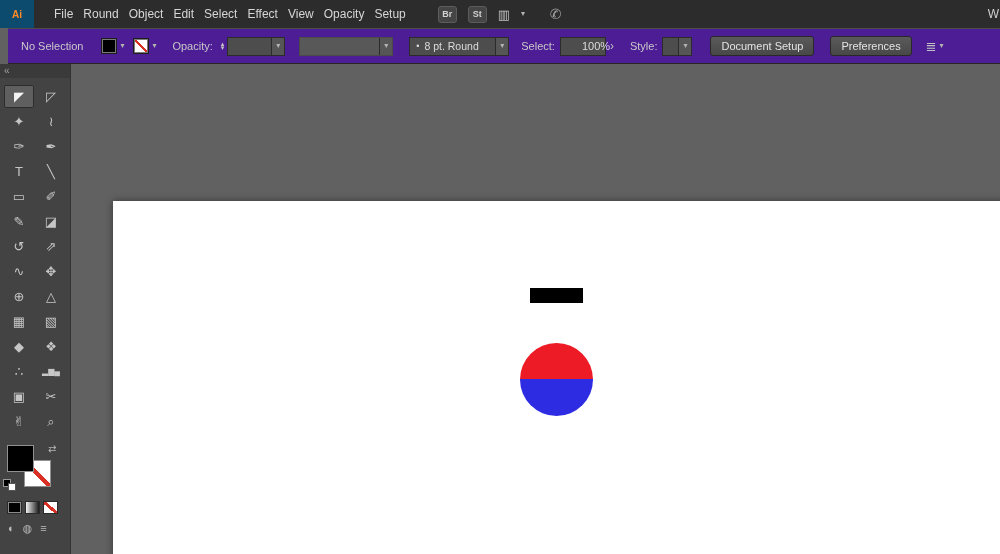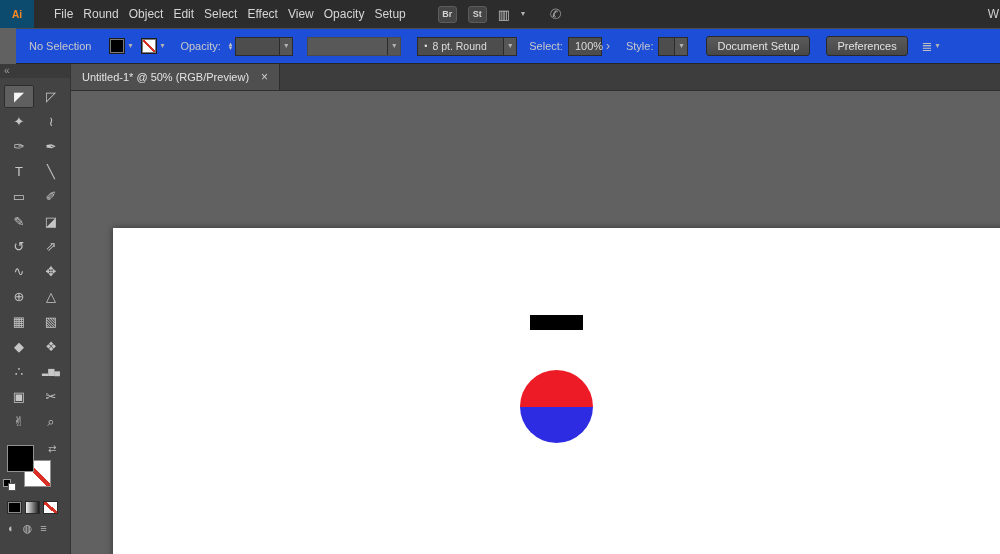--- a/index.html
+++ b/index.html
@@ -13,34 +13,34 @@
   .menus { display:flex; gap:10px; margin-left:20px; }
   .menu-item { cursor:default; }
   .appbar-icons { margin-left:32px; display:flex; align-items:center; gap:11px; }
   .badge { min-width:19px; height:17px; padding:0 2px; background:#454545; border:1px solid #5c5c5c; border-radius:3px; font-size:9px; font-weight:bold; display:flex; align-items:center; justify-content:center; color:#d2d2d2; }
   .icon-glyph { color:#c0c0c0; font-size:13px; line-height:1; }
   .chev { font-size:8px; color:#b3b3b3; line-height:1; }
   .share-glyph { color:#9a9a9a; font-size:14px; margin-left:14px; }
   .right-clip { position:absolute; right:1px; top:7px; font-size:12px; color:#d0d0d0; }
 
   
-  .controlbar { position:absolute; top:28px; left:16px; right:0; height:36px; background:#1d4ed8; border-top:1px solid #4c4c4c; border-bottom:1px solid #262626; display:flex; align-items:center; font-size:11px; color:#c9c9c9; z-index:4; }
+  .controlbar { position:absolute; top:28px; left:8px; right:0; height:36px; background:#4c1d95; border-top:1px solid #4c4c4c; border-bottom:1px solid #262626; display:flex; align-items:center; font-size:11px; color:#c9c9c9; z-index:4; }
   .cb-label { white-space:nowrap; }
   .swatch { width:16px; height:16px; border:1px solid #1c1c1c; box-shadow:inset 0 0 0 1px #7a7a7a; }
   .swatch.fill { background:#000; margin-left:18px; }
   .swatch.stroke { background:linear-gradient(to top right,#fff 43%,#d93025 43%,#d93025 56%,#fff 56%); margin-left:9px; }
   .stepper { display:flex; flex-direction:column; justify-content:center; margin-left:8px; line-height:0.6; }
   .stepper span { font-size:7px; color:#c2c2c2; }
   .combo { height:19px; background:#4d4d4d; border:1px solid #2b2b2b; display:flex; align-items:center; position:relative; }
   .combo .combo-chev { margin-left:auto; width:13px; height:100%; display:flex; align-items:center; justify-content:center; border-left:1px solid #2b2b2b; background:#565656; }
   .combo.small { width:58px; margin-left:3px; }
   .combo.disabled { width:94px; margin-left:14px; background:#585858; border-color:#4a4a4a; }
   .combo.brush { width:100px; margin-left:16px; font-size:10.5px; color:#dcdcdc; }
   .combo.brush .bullet { margin:0 5px 0 6px; font-size:9px; }
-  .combo.opacity { width:34px; margin-left:5px; padding-left:6px; color:#dcdcdc; }
+  .combo.opacity { width:46px; margin-left:5px; padding-left:21px; color:#dcdcdc; }
   .combo.style { width:30px; margin-left:5px; }
   .panel-arrow { margin-left:4px; color:#bdbdbd; font-size:12px; }
   .cb-btn { height:20px; padding:0 10px; background:linear-gradient(#5a5a5a,#484848); border:1px solid #292929; border-radius:3px; color:#e4e4e4; font-size:11px; display:flex; align-items:center; }
   .align-group { display:flex; align-items:center; gap:3px; margin-left:14px; }
 
   .ml13{margin-left:13px;} .ml16{margin-left:16px;} .ml12{margin-left:12px;} .ml10{margin-left:16px;} .ml18{margin-left:18px;}
 
   
   .workspace { position:absolute; top:64px; left:0; right:0; bottom:0; display:flex; }
 
@@ -211,26 +211,20 @@
       </div>
 
       <div class="bottom-icons">
         <span>◐</span>
         <span>◍</span>
         <span>≡</span>
       </div>
     </aside>
 
     <div class="docarea">
-      <div class="tabstrip">
-        <div class="tab">
-          <span>Untitled-1* @ 50% (RGB/Preview)</span>
-          <span class="tab-close">×</span>
-        </div>
-      </div>
       <div class="canvas">
         <div class="artboard">
           <div class="shape-bar"></div>
           <div class="shape-circle"></div>
         </div>
       </div>
     </div>
 
   </div>
 </div>

